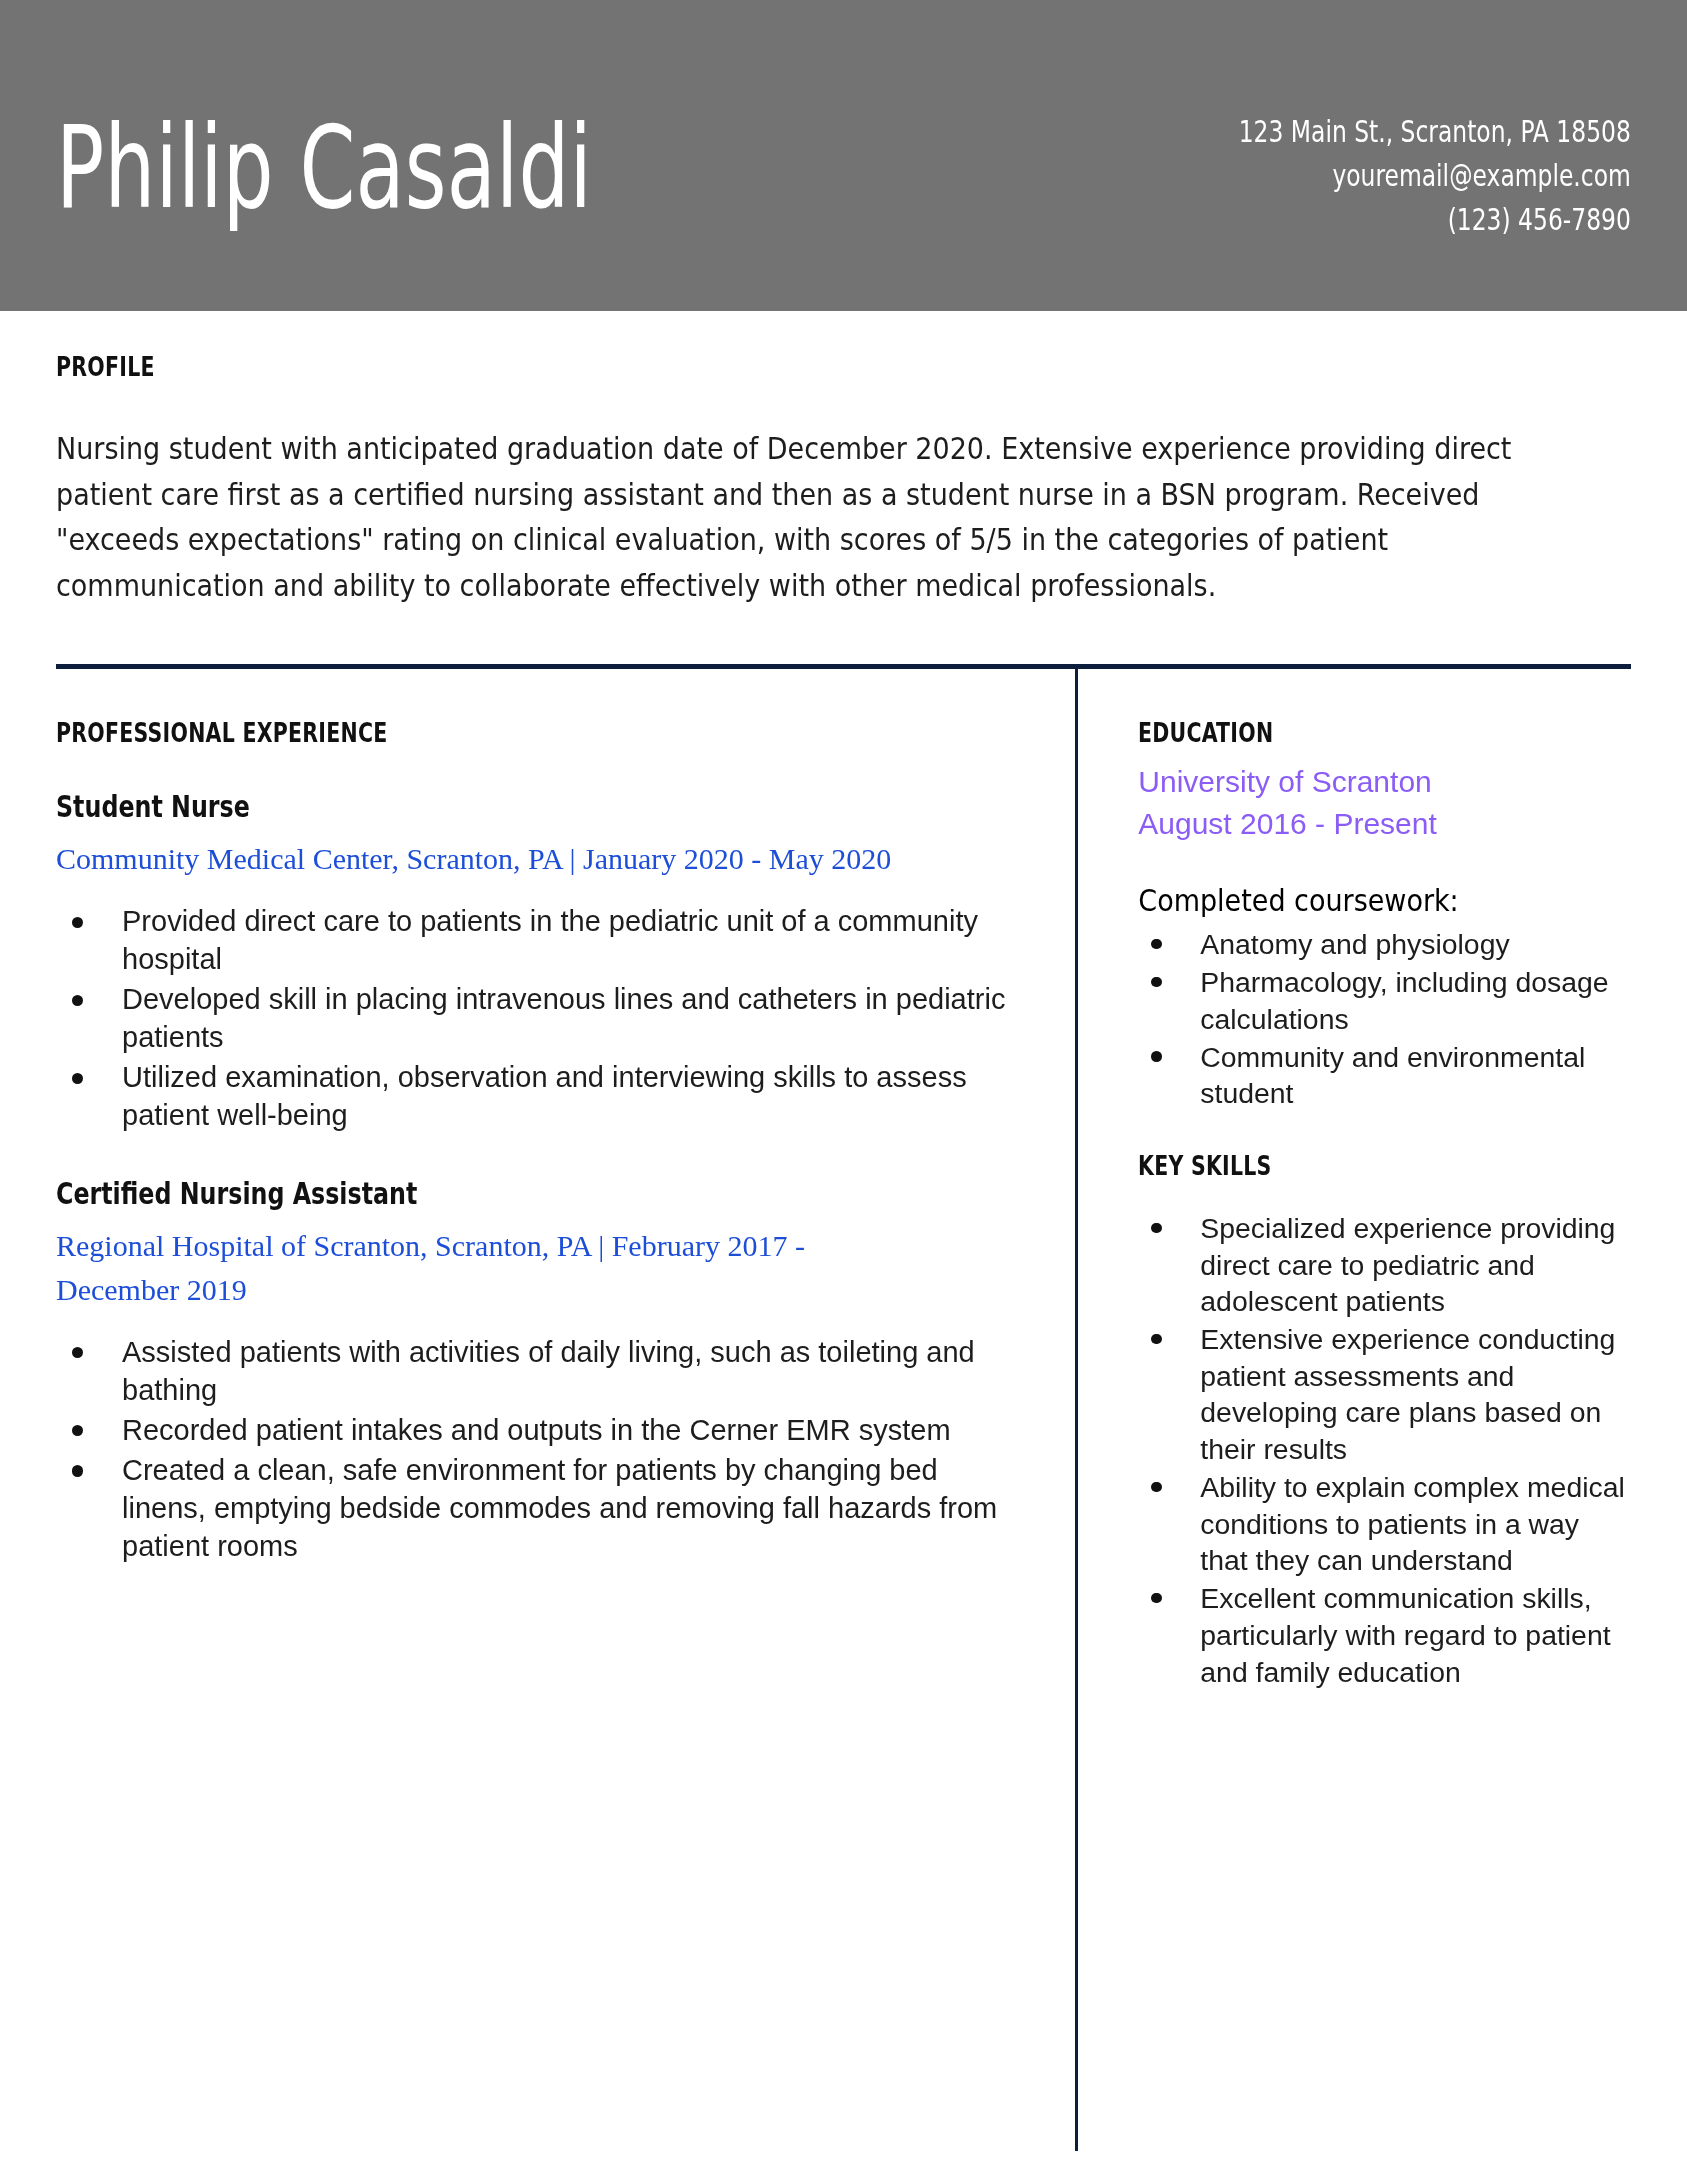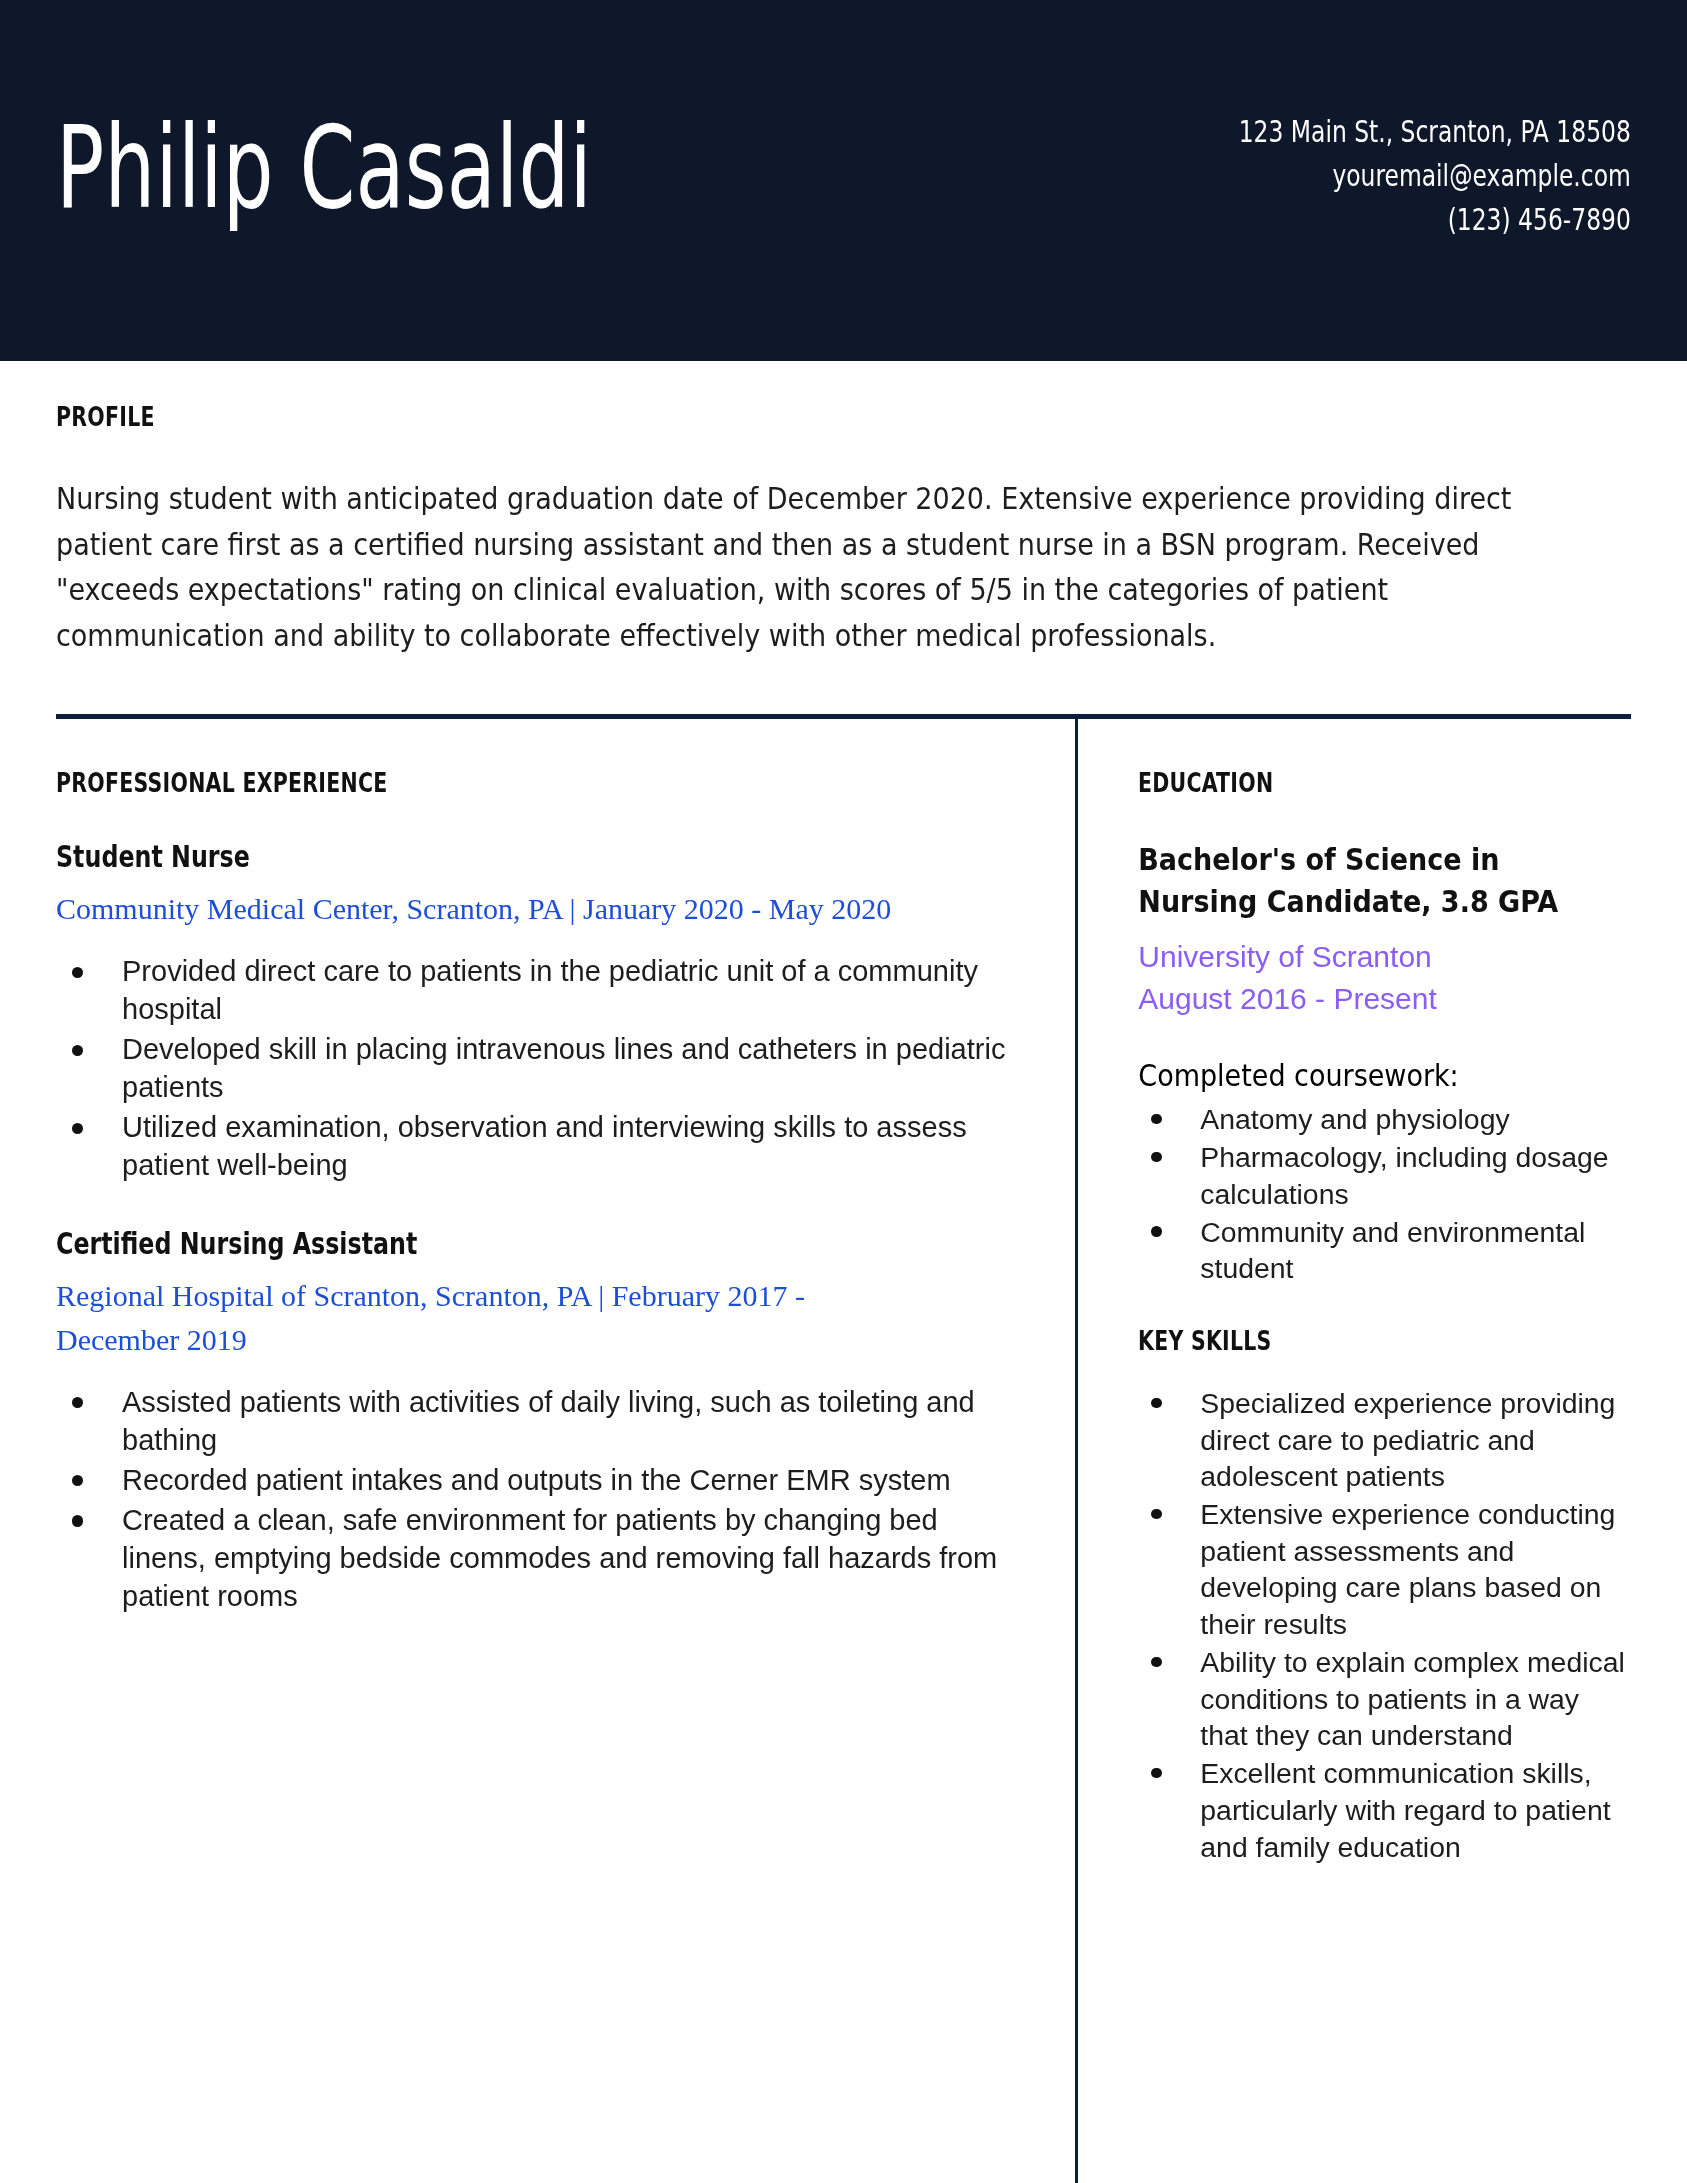--- a/index.html
+++ b/index.html
@@ -10,22 +10,22 @@
   body {
     width: 1687px;
     height: 2183px;
     font-family: "Liberation Sans", sans-serif;
     color: #1a1a1a;
     overflow: hidden;
   }
 
   
   .header {
-    background: #0f172a;
-    height: 361px;
+    background: #737373;
+    height: 311px;
     position: relative;
     box-sizing: border-box;
     padding: 0 56px;
   }
   .header-inner {
     display: flex;
     align-items: flex-start;
     justify-content: space-between;
     height: 100%;
   }
@@ -274,21 +274,20 @@
           </li>
         </ul>
       </div>
     </div>
 
     <div class="col-divider"></div>
 
     <div class="col-right">
       <div class="section-heading">EDUCATION</div>
 
-      <div class="edu-degree">Bachelor's of Science in Nursing Candidate, 3.8 GPA</div>
       <div class="edu-line edu-school">University of Scranton</div>
       <div class="edu-line">August 2016 - Present</div>
 
       <div class="coursework-label">Completed coursework:</div>
       <ul class="blist-r">
         <li>
           <span class="dot"></span>
           <span>Anatomy and physiology</span>
         </li>
         <li>

